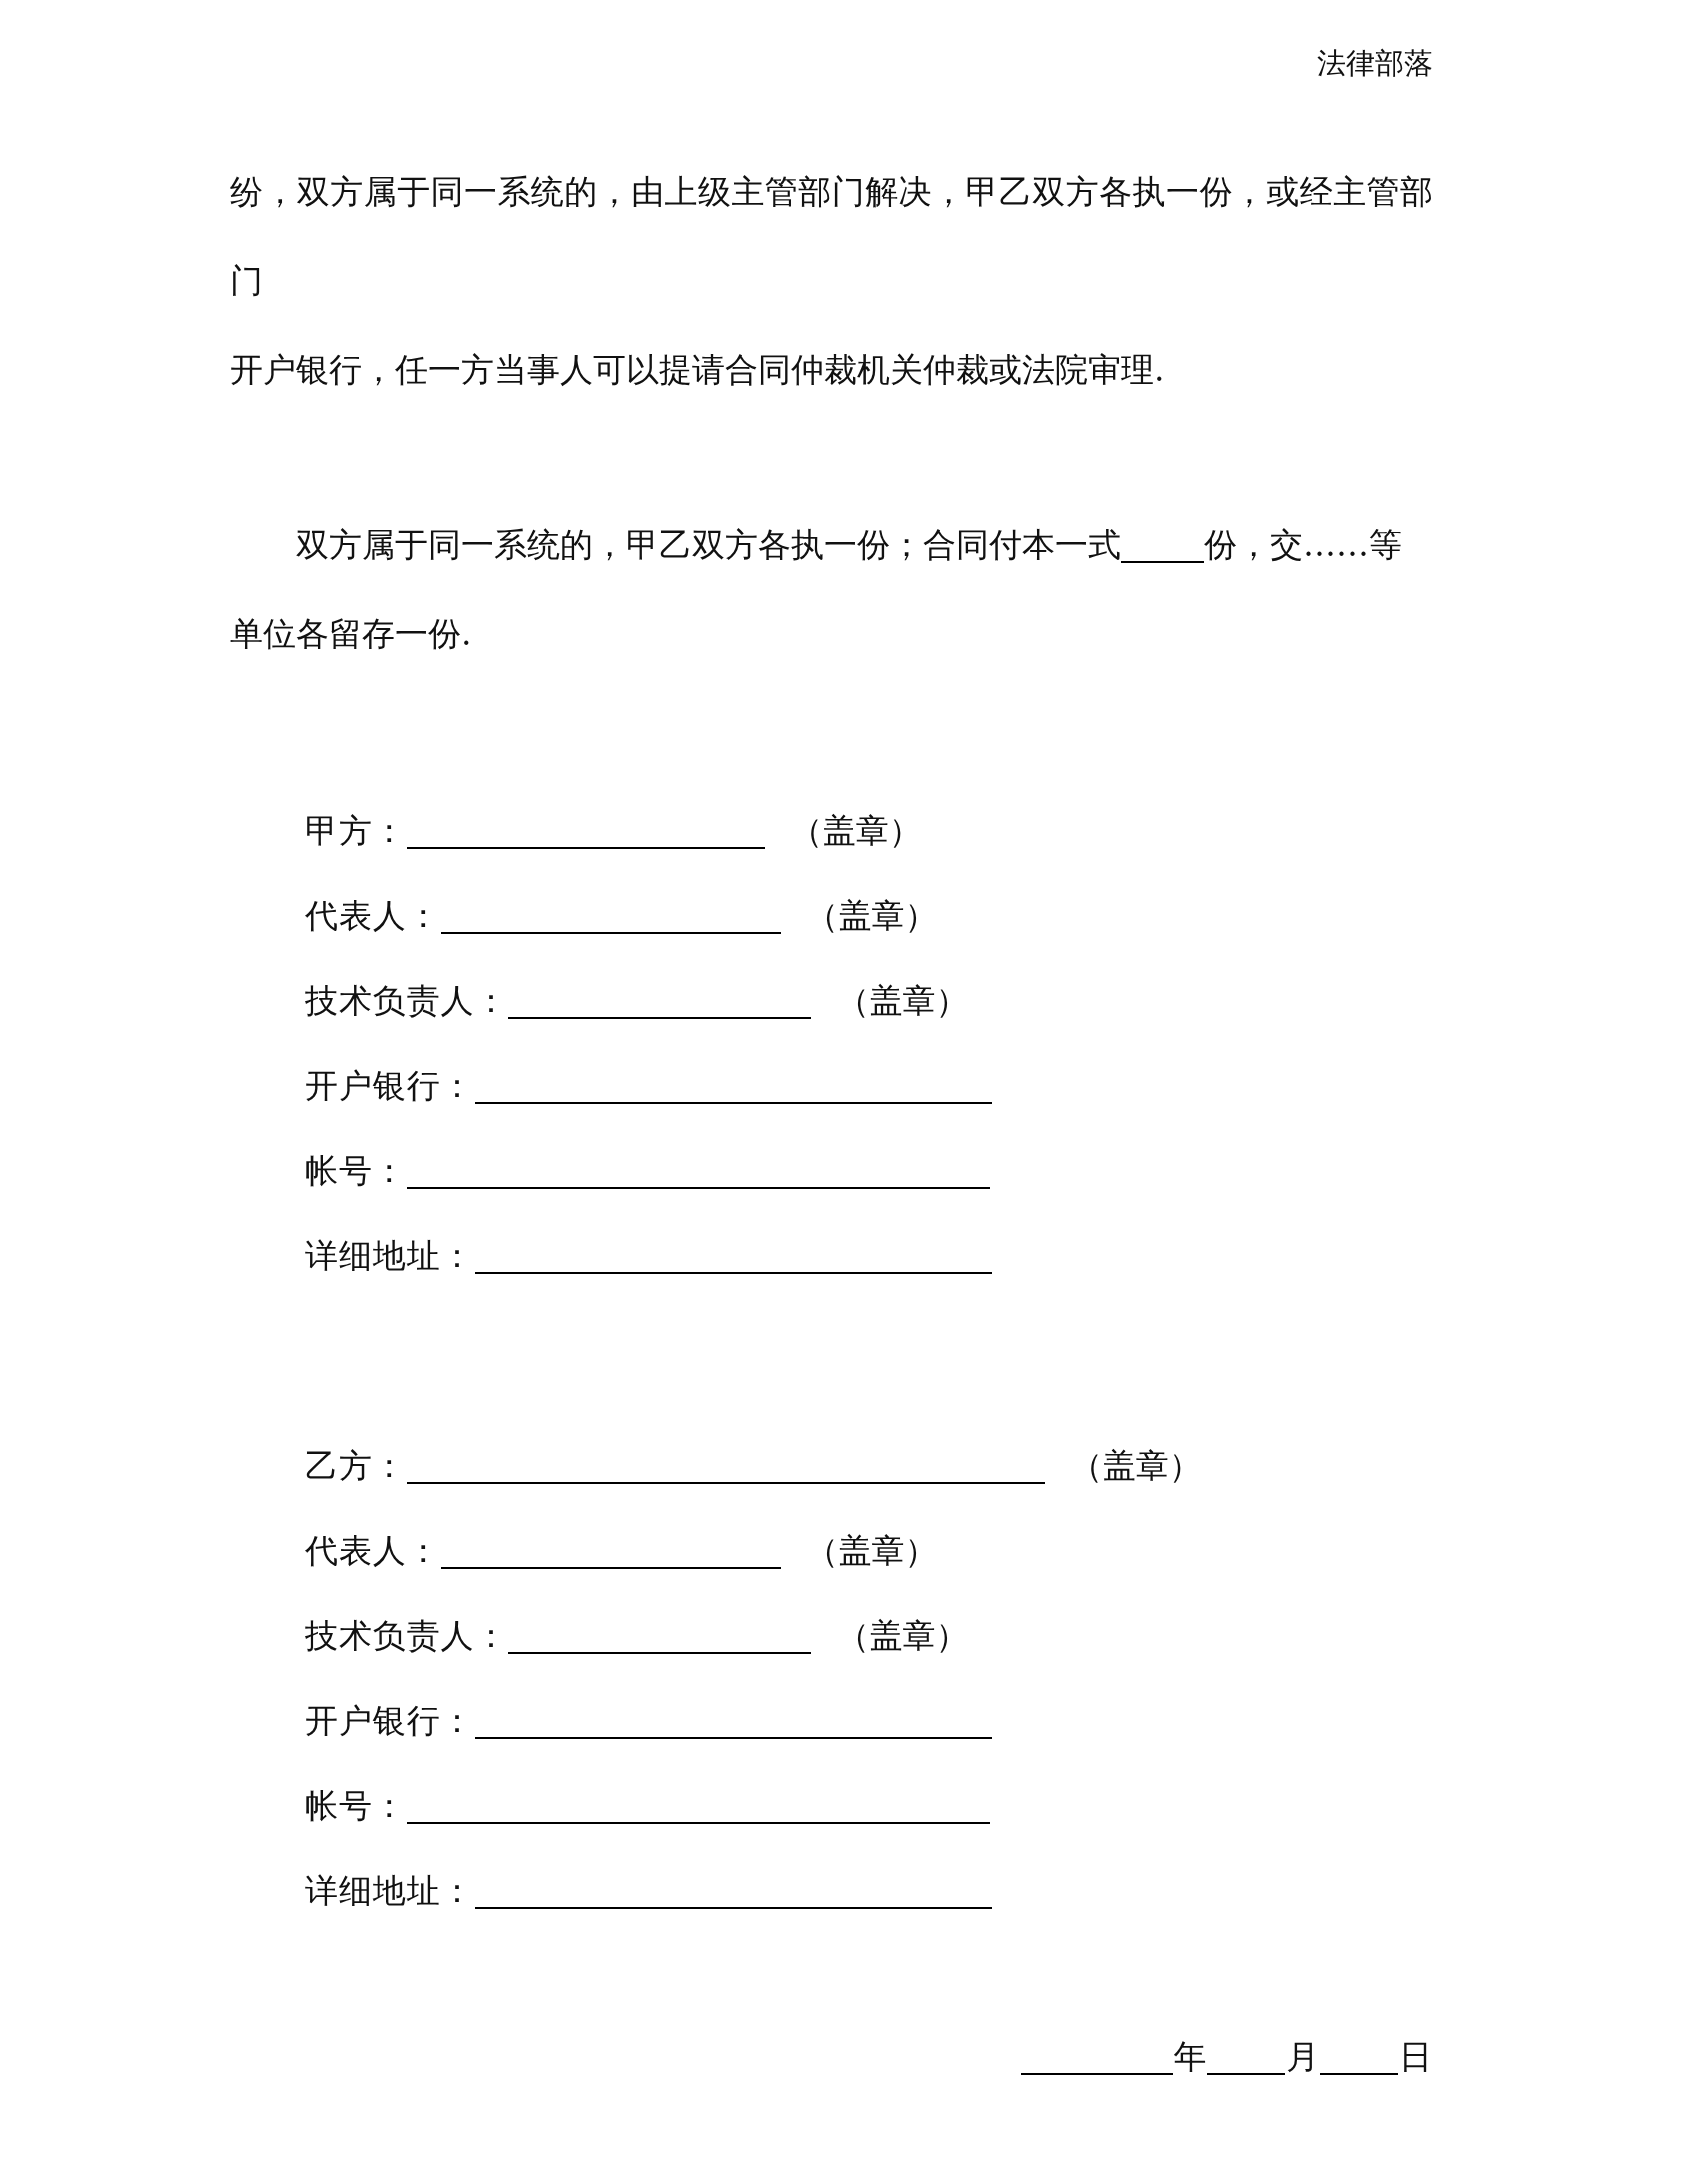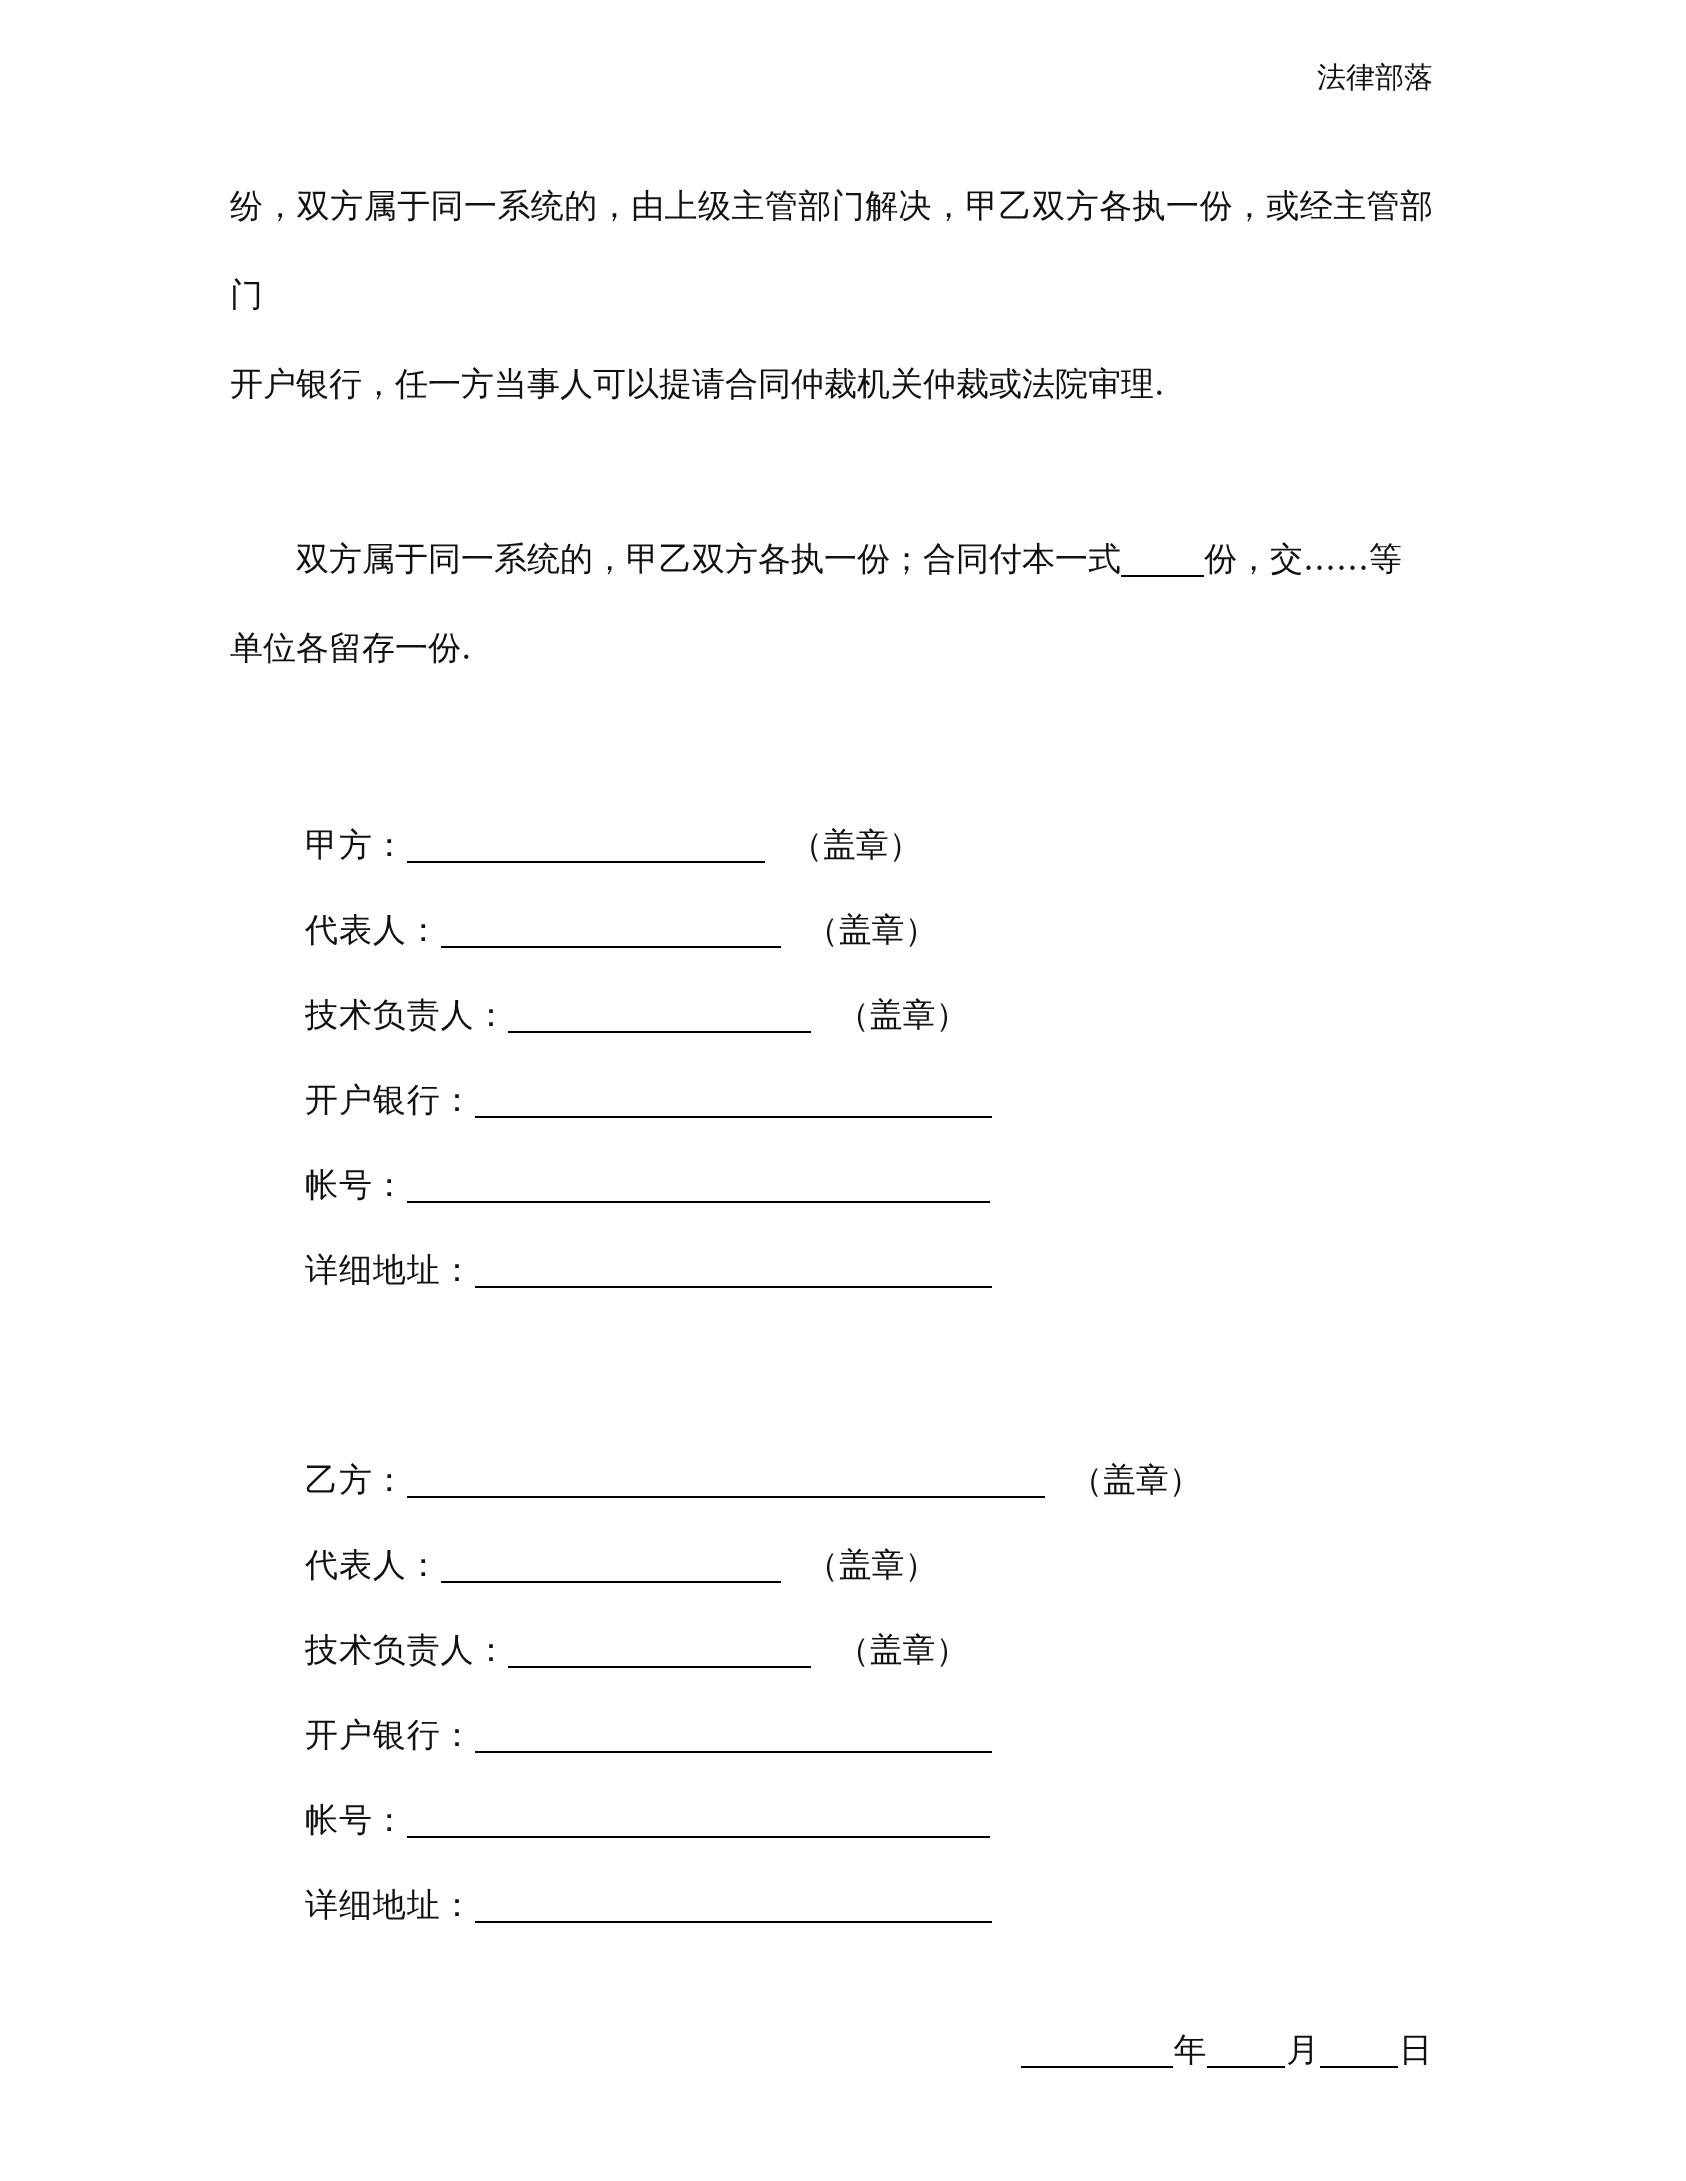--- a/index.html
+++ b/index.html
@@ -18,21 +18,21 @@
     overflow: hidden;
     box-sizing: border-box;
   }
   .content {
     position: absolute;
     left: 230px;
     right: 253px;
     top: 0;
   }
   .brand {
-    padding-top: 60px;
+    padding-top: 46px;
     text-align: right;
     font-size: 29px;
     line-height: 1.2;
     letter-spacing: 0;
   }
   .para {
     line-height: 89px;
   }
   .p1 {
     margin-top: 66px;
@@ -64,21 +64,21 @@
     white-space: nowrap;
   }
   .sig-row .lab {
     letter-spacing: 0.9px;
   }
   .sig-row .seal {
     margin-left: 25px;
     text-align: center;
   }
   .date-line {
-    margin-top: 60px;
+    margin-top: 81px;
     text-align: right;
     white-space: nowrap;
     line-height: 1;
   }
   .date-line .dl-text {
     margin: 0 0.9px;
   }
 </style>
 </head>
 <body>

